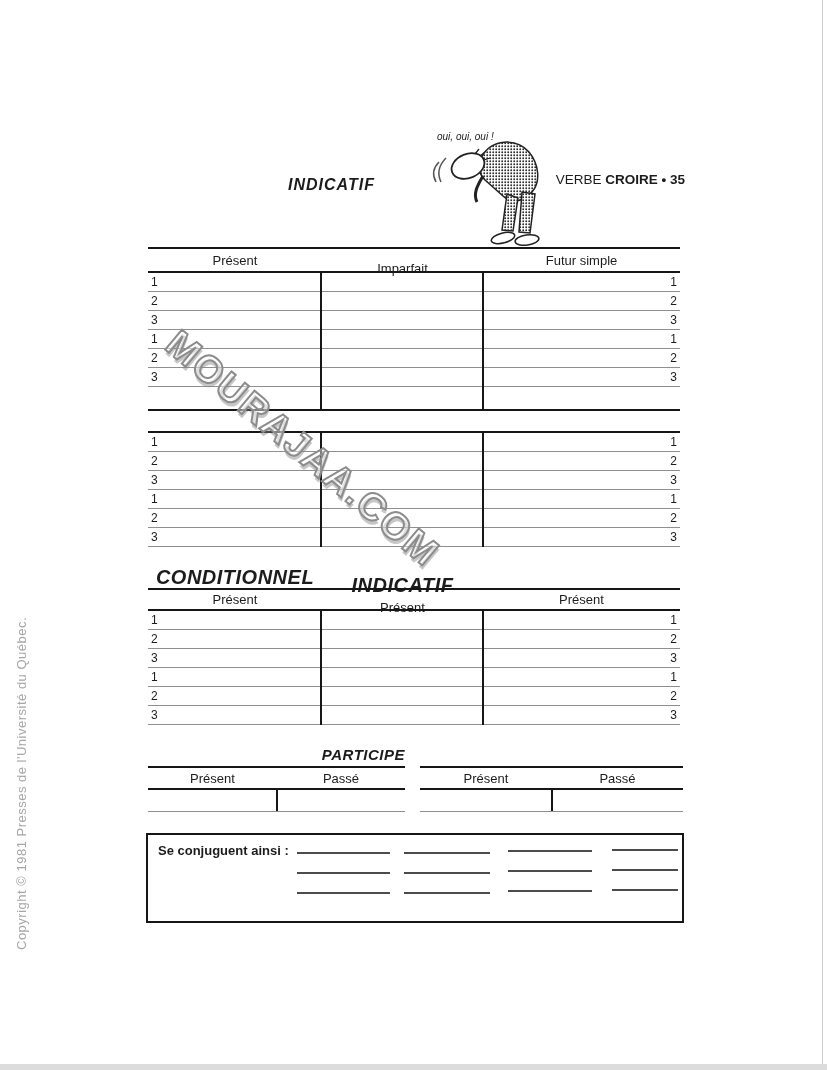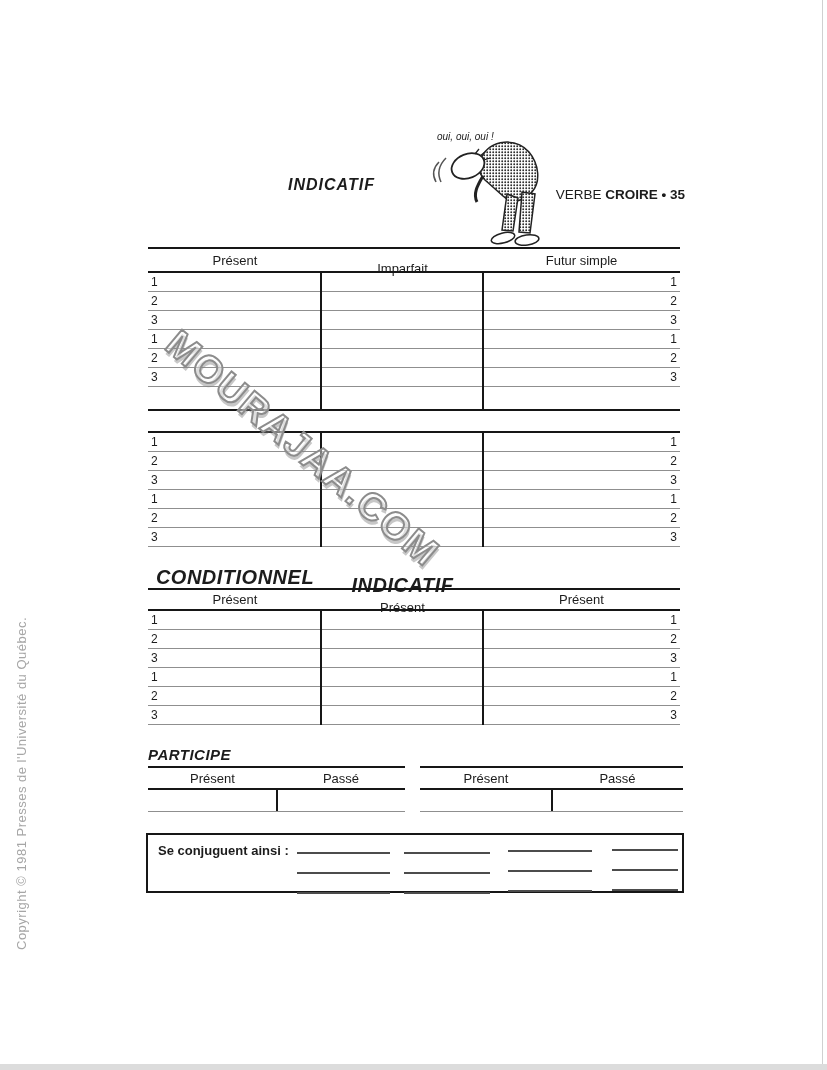--- a/index.html
+++ b/index.html
@@ -17,33 +17,33 @@
   .hdr-band{position:absolute;left:148px;width:532px;height:22px;display:flex;align-items:center;}
   .hdr-cell{font-size:13px;text-align:center;}
   .cw1{width:174px;} .cw2{width:161px;margin-top:16px;} .cw3{width:197px;}
   .mood-title{font-size:20px;font-weight:700;font-style:italic;letter-spacing:.5px;}
   
   .rows{position:absolute;left:148px;width:532px;}
   .num-row{height:19px;box-sizing:border-box;border-bottom:1px solid #8f8f8f;
            display:flex;justify-content:space-between;align-items:center;padding:0 3px;}
   .num{font-size:12px;line-height:1;}
   
-  .pi-title{position:absolute;font-size:15px;font-weight:700;font-style:italic;text-align:left;letter-spacing:.5px;}
+  .pi-title{position:absolute;font-size:15px;font-weight:700;font-style:italic;text-align:right;letter-spacing:.5px;}
   .pi-rule{position:absolute;height:2px;background:#161616;}
   .pi-hdr{position:absolute;display:flex;height:20px;align-items:center;}
   .pi-cell{font-size:13px;text-align:center;}
   .pi-vl{position:absolute;width:2px;background:#161616;}
   
-  #se-box{position:absolute;left:146px;top:833px;width:538px;height:60px;
+  #se-box{position:absolute;left:146px;top:833px;width:538px;height:90px;
           border:2px solid #161616;box-sizing:border-box;}
   .blank-line{position:absolute;height:2px;background:#4c4c4c;}
   
   #indicatif-title{position:absolute;left:288px;top:176px;font-size:16px;font-weight:700;
                    font-style:italic;letter-spacing:1px;}
-  #verb-ref{position:absolute;left:455px;top:187px;width:230px;text-align:right;font-size:13.5px;}
+  #verb-ref{position:absolute;left:455px;top:172px;width:230px;text-align:right;font-size:13.5px;}
   #verb-ref .light{font-weight:400;} #verb-ref .bold{font-weight:700;}
   
   #watermark{position:absolute;left:185px;top:322px;transform:rotate(40deg);transform-origin:0 0;
              font-size:38px;font-weight:700;letter-spacing:2px;white-space:nowrap;
              color:rgba(250,250,250,.45);-webkit-text-stroke:2px #8c8c8c;
              text-shadow:3px 3px 0 rgba(130,130,130,.45);z-index:5;pointer-events:none;}
   
   #copyright{position:absolute;left:14px;top:950px;transform:rotate(-90deg);transform-origin:0 0;
              white-space:nowrap;font-size:13px;letter-spacing:.5px;color:#a6a6a6;}
   

